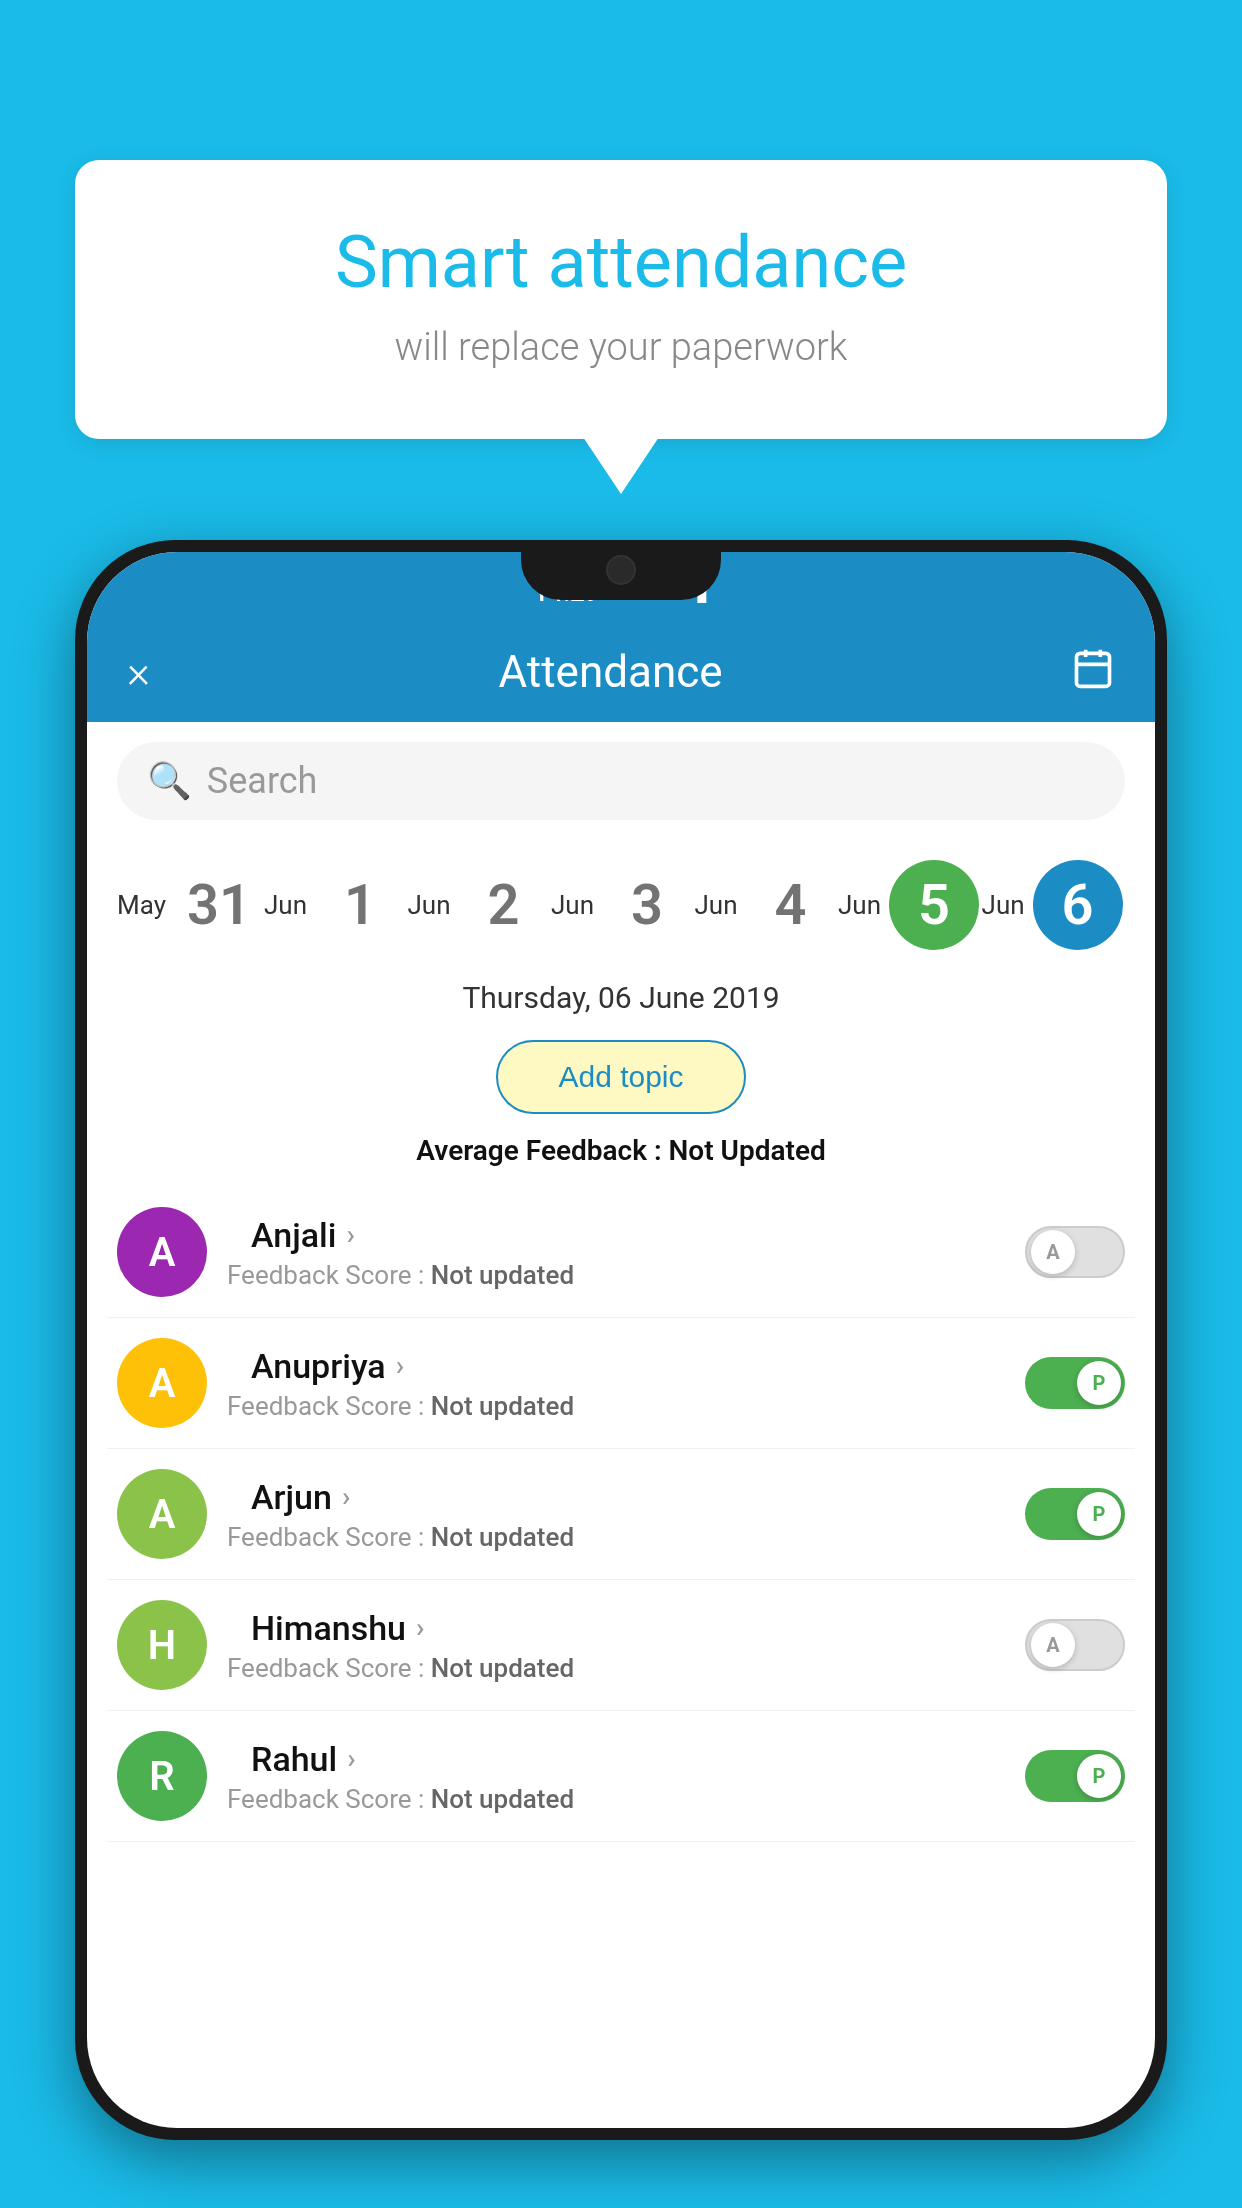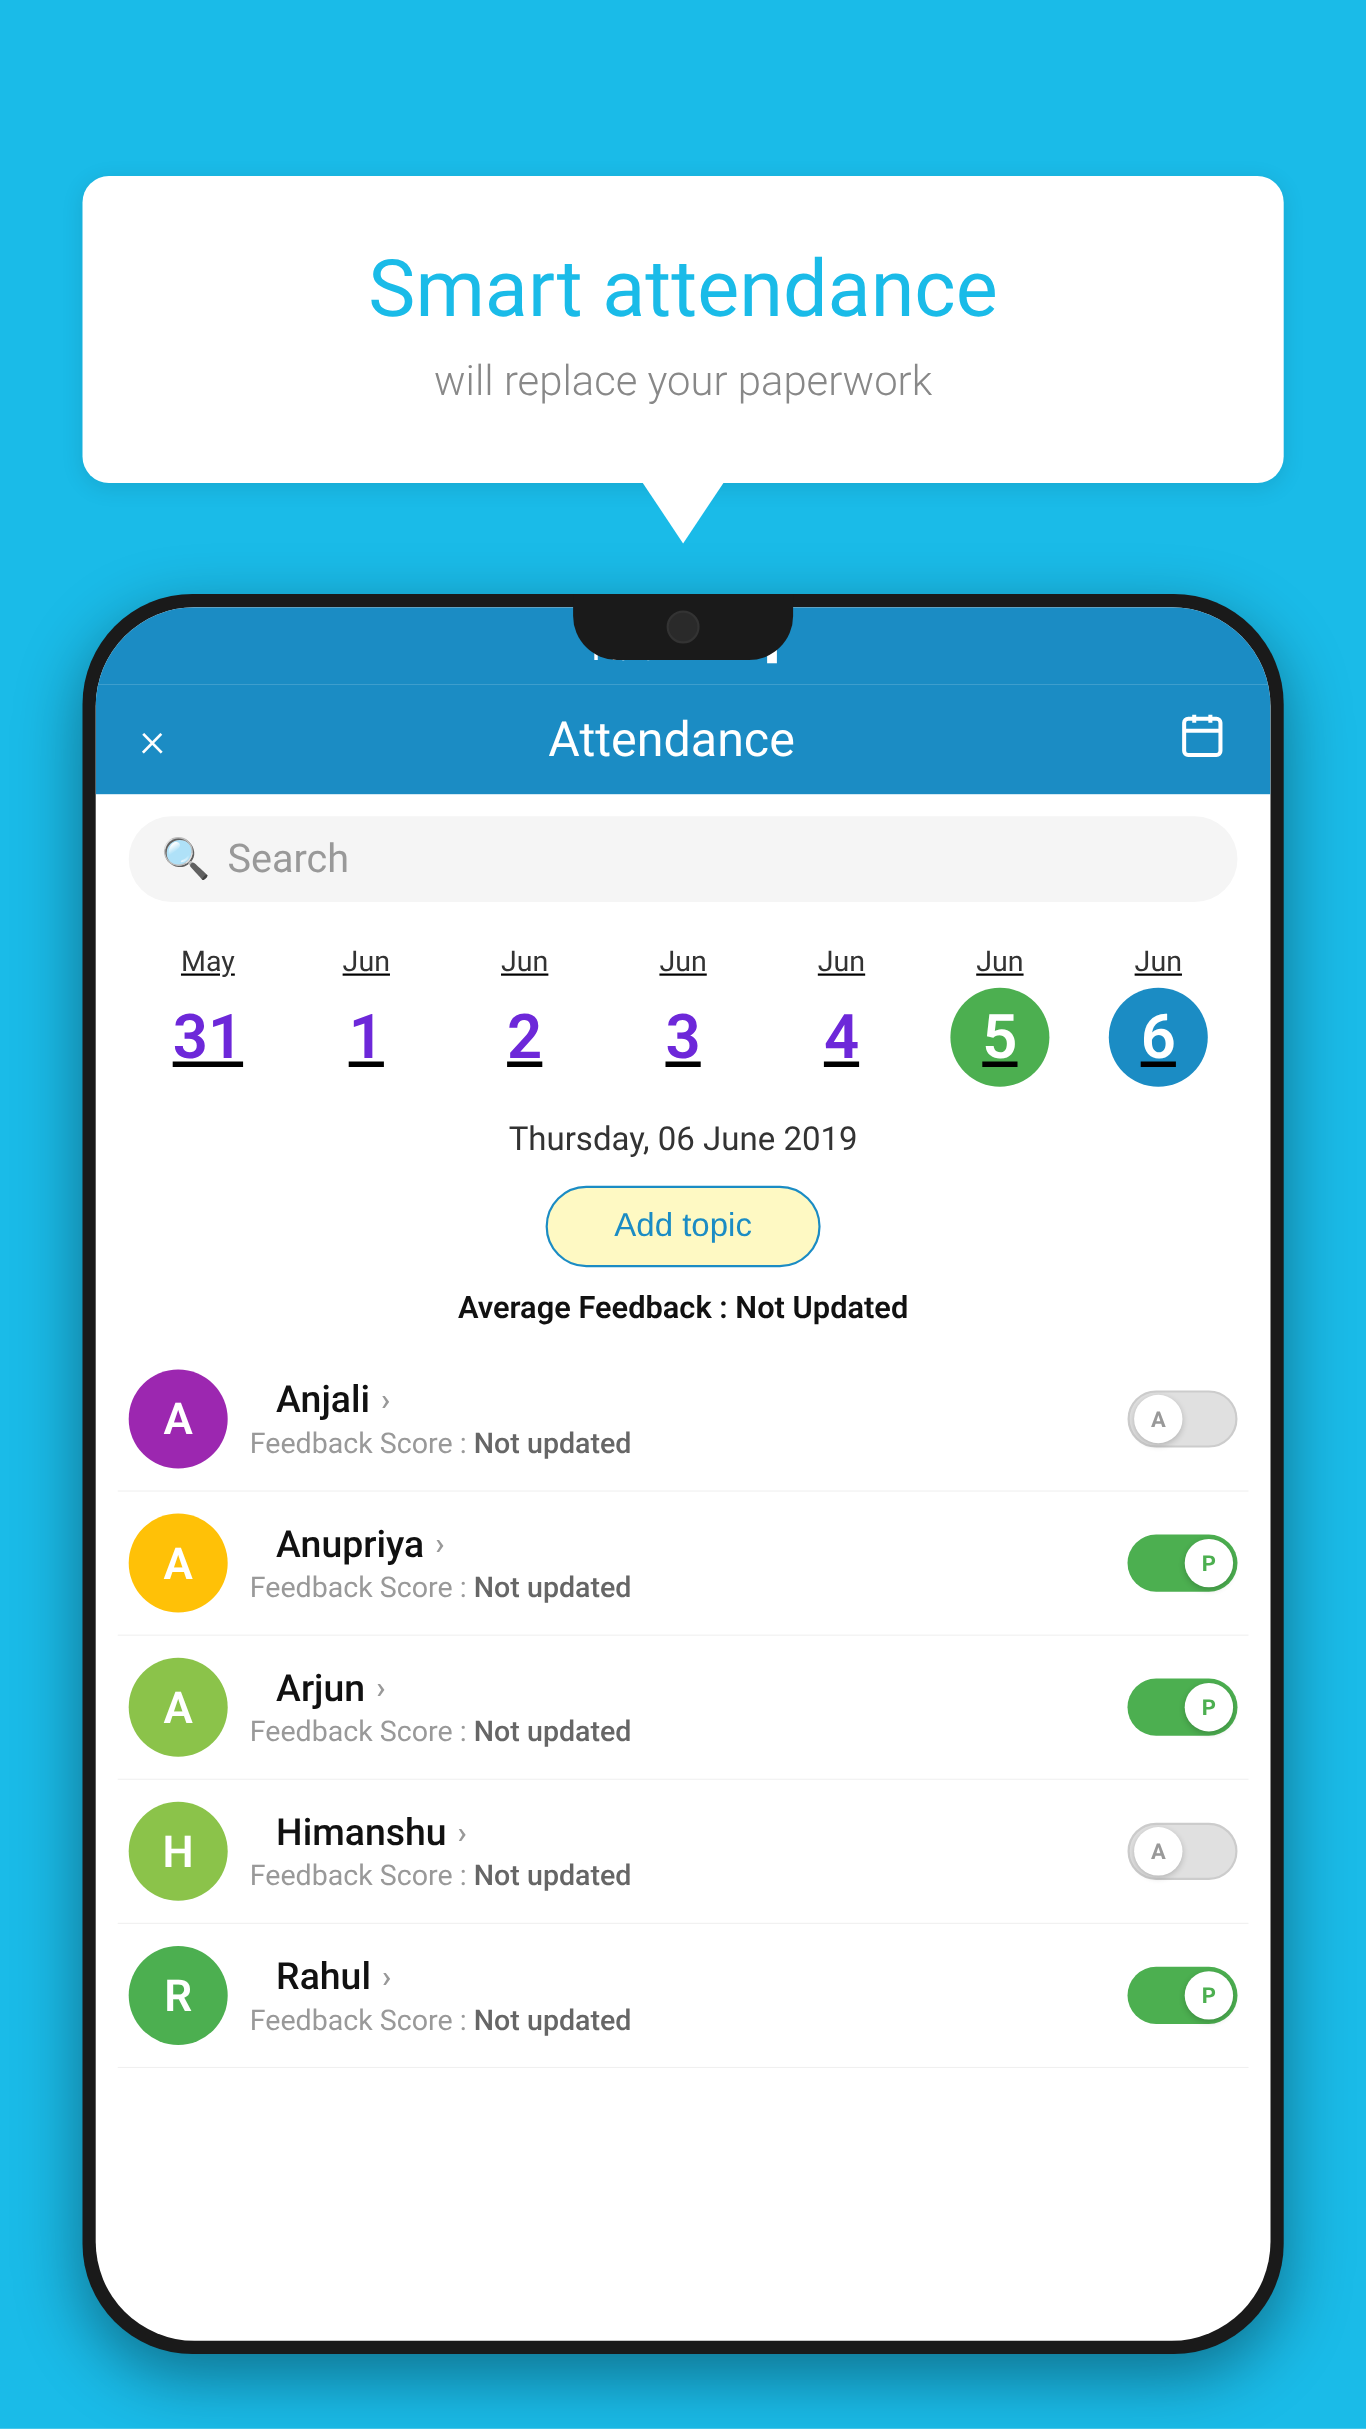--- a/index.html
+++ b/index.html
@@ -194,36 +194,35 @@
       display: flex;
       align-items: center;
       padding: 20px 30px;
       gap: 0;
       overflow: hidden;
     }
 
     .date-item {
       flex: 1;
       display: flex;
-      flex-direction: column;
+      flex-direction: row;
       align-items: center;
       gap: 8px;
-      text-decoration: underline;
     }
 
     .date-month {
       font-size: 26px;
       color: #333;
       font-weight: 400;
     }
 
     .date-day {
       font-size: 56px;
       font-weight: 600;
-      color: #6d28d9;
+      color: #737373;
       width: 90px;
       height: 90px;
       display: flex;
       align-items: center;
       justify-content: center;
       border-radius: 50%;
     }
 
     .date-day.today {
       background: #4CAF50;

